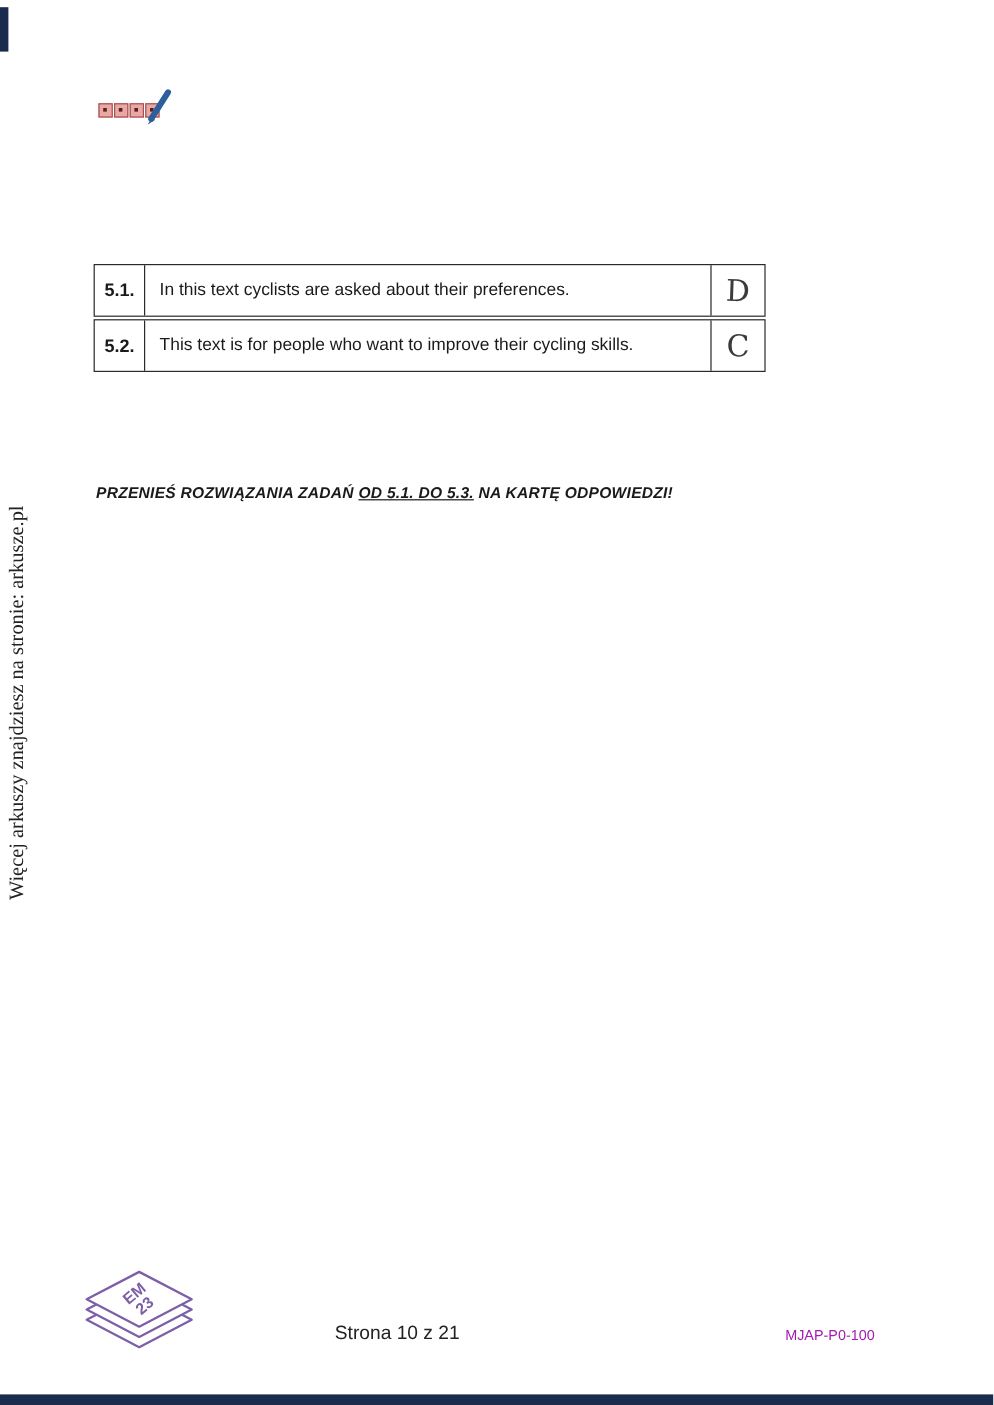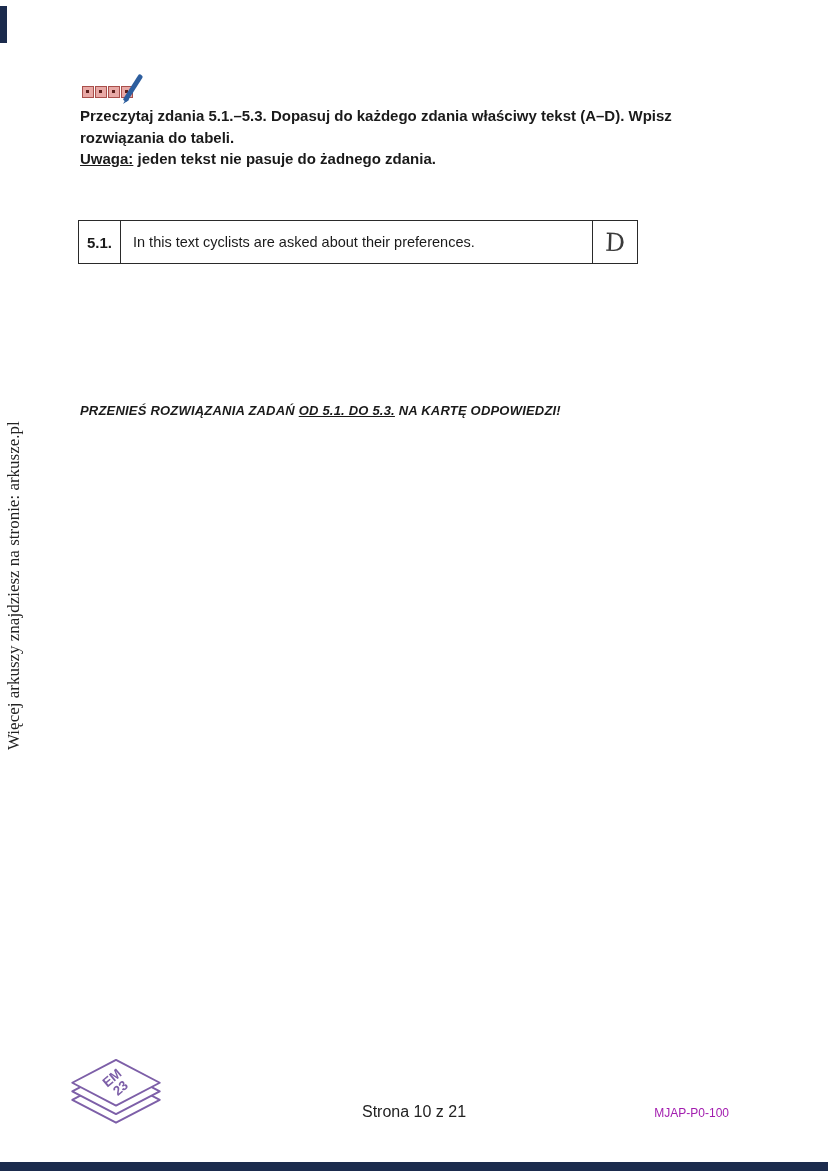--- a/index.html
+++ b/index.html
@@ -58,21 +58,21 @@
     position:absolute; left:4px; top:418px; height:336px; width:26px;
     writing-mode:vertical-rl; transform:rotate(180deg);
     font-family:"Liberation Serif", serif; font-size:17px; color:#222;
     text-align:center; white-space:nowrap;
   }
 
   
   .logo { position:absolute; left:68px; top:1058px; }
 
   
-  .footer-page { position:absolute; left:0; top:1103px; width:828px; text-align:center; font-size:16px; color:#222; }
+  .footer-page { position:absolute; left:0; top:1103px; width:662px; text-align:center; font-size:16px; color:#222; }
   .footer-code { position:absolute; right:99px; top:1106px; font-size:12px; color:#a21caf; }
 </style>
 </head>
 <body>
 
 <div class="page">
 
   <div class="edge-left"></div>
   <div class="edge-bottom"></div>
 
@@ -82,30 +82,31 @@
       <div class="box"></div>
       <div class="box"></div>
       <div class="box"></div>
     </div>
     <svg class="pen" width="26" height="30" viewBox="0 0 26 30">
       <path d="M6 25 L20 3" stroke="#2d5e9e" stroke-width="5" stroke-linecap="round"></path>
       <path d="M3 30 L7 23 L9 26 Z" fill="#2d5e9e"></path>
     </svg>
   </div>
 
-  <div class="instructions">
-    <span>Przeczytaj zdania 5.1.–5.3. Dopasuj do każdego zdania właściwy tekst (A–D). Wpisz rozwiązania do tabeli.</span><br>
-    <span class="u">Uwaga:</span><span> jeden tekst nie pasuje do żadnego zdania.</span>
-  </div>
 
   <div class="match-table">
     <div class="trow">
       <div class="tnum">5.1.</div>
       <div class="tsent">In this text cyclists are asked about their preferences.</div>
       <div class="tans hand-rot1">D</div>
+    </div>
+    <div class="trow">
+      <div class="tnum">5.2.</div>
+      <div class="tsent">This text is for people who want to improve their cycling skills.</div>
+      <div class="tans hand-rot2">C</div>
     </div>
   </div>
 
   <div class="transfer">
     <span>PRZENIEŚ ROZWIĄZANIA ZADAŃ </span><span class="u">OD 5.1. DO 5.3.</span><span> NA KARTĘ ODPOWIEDZI!</span>
   </div>
 
   <div class="vertical-note">Więcej arkuszy znajdziesz na stronie: arkusze.pl</div>
 
   <svg class="logo" width="96" height="78" viewBox="0 0 100 82">

